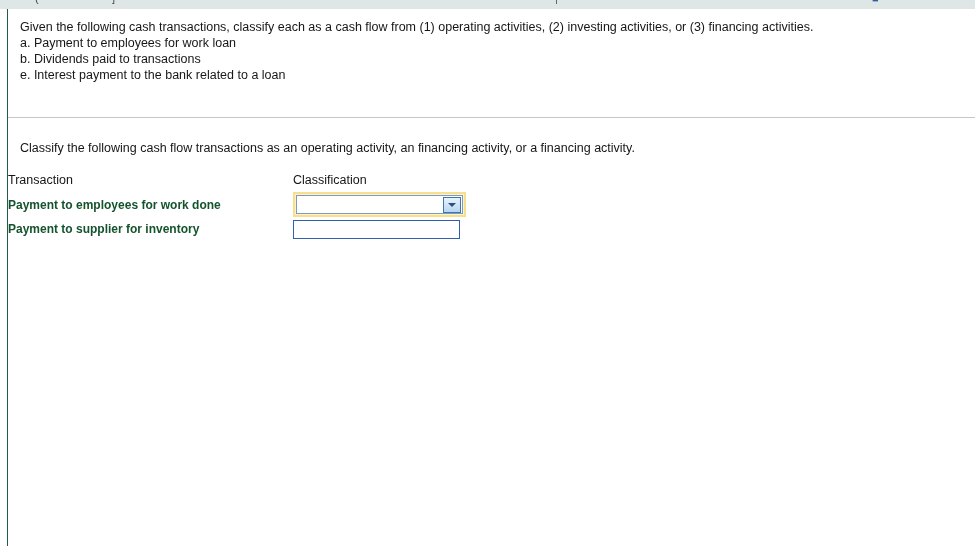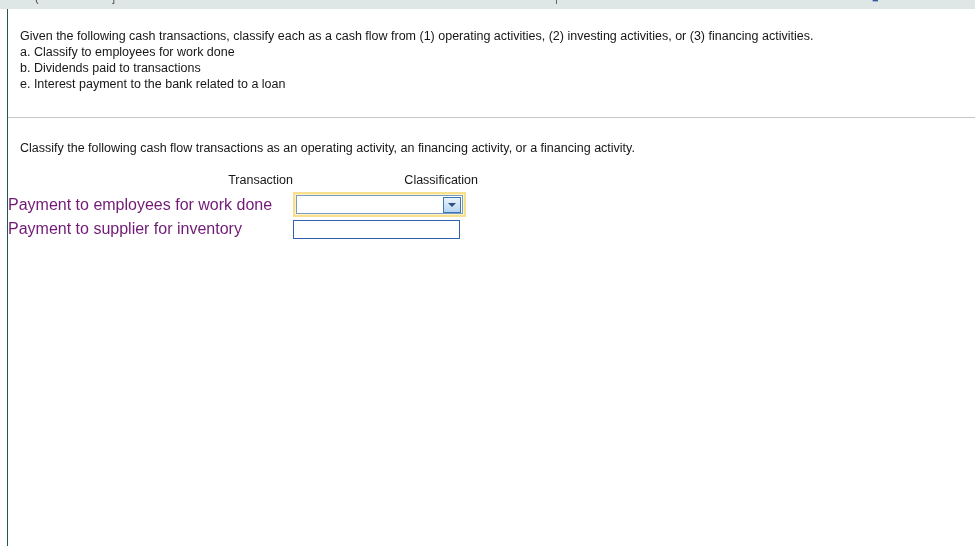--- a/index.html
+++ b/index.html
@@ -44,21 +44,21 @@
     position: absolute;
     left: 7px; top: 9px;
     width: 1px;
     height: 537px;
     background: #1f5c4a;
   }
 
   
   #question-panel {
     position: absolute;
-    left: 8px; top: 18px;
+    left: 8px; top: 9px;
     width: 967px;
   }
   .qline {
     font-size: 12.5px;
     line-height: 16px;
     color: #161616;
     padding-left: 12px;
     white-space: nowrap;
   }
   .qline.head { padding-top: 10px; }
@@ -92,35 +92,36 @@
     border-collapse: collapse;
     table-layout: fixed;
   }
   #classification-table col.c-tx { width: 285px; }
   #classification-table col.c-cl { width: 185px; }
 
   #classification-table th {
     font-size: 12.5px;
     font-weight: normal;
     color: #161616;
-    text-align: right;
+    text-align: left;
     padding: 0 0 5px 0;
     white-space: nowrap;
   }
   #classification-table td {
     padding: 0;
     vertical-align: middle;
   }
   .tx-cell {
-    font-size: 16px;
-    color: #701a75;
+    font-size: 12px;
+    color: #14532d;
     text-align: left;
     padding-left: 17px;
     height: 24px;
     white-space: nowrap;
+    font-weight: bold;
   }
   .cl-cell {
     height: 24px;
     padding-left: 9px;
   }
 
   
   .cls-input {
     box-sizing: border-box;
     width: 167px;
@@ -190,21 +191,21 @@
   <span class="clip-glyph g1">(</span>
   <span class="clip-glyph g2">]</span>
   <span class="clip-glyph g3">|</span>
   <span class="clip-glyph g4">■</span>
 </div>
 
 <div id="left-rule"></div>
 
 <section id="question-panel">
   <div class="qline head">Given the following cash transactions, classify each as a cash flow from (1) operating activities, (2) investing activities, or (3) financing activities.</div>
-  <div class="qline">a. Classify to employees for work done</div>
+  <div class="qline">a. Payment to employees for work loan</div>
   <div class="qline">b. Dividends paid to transactions</div>
   <div class="qline">e. Interest payment to the bank related to a loan</div>
 </section>
 
 <div id="section-divider"></div>
 
 <section id="answer-area">
 
   <div id="answer-prompt">Classify the following cash flow transactions as an operating activity, an financing activity, or a financing activity.</div>
 

